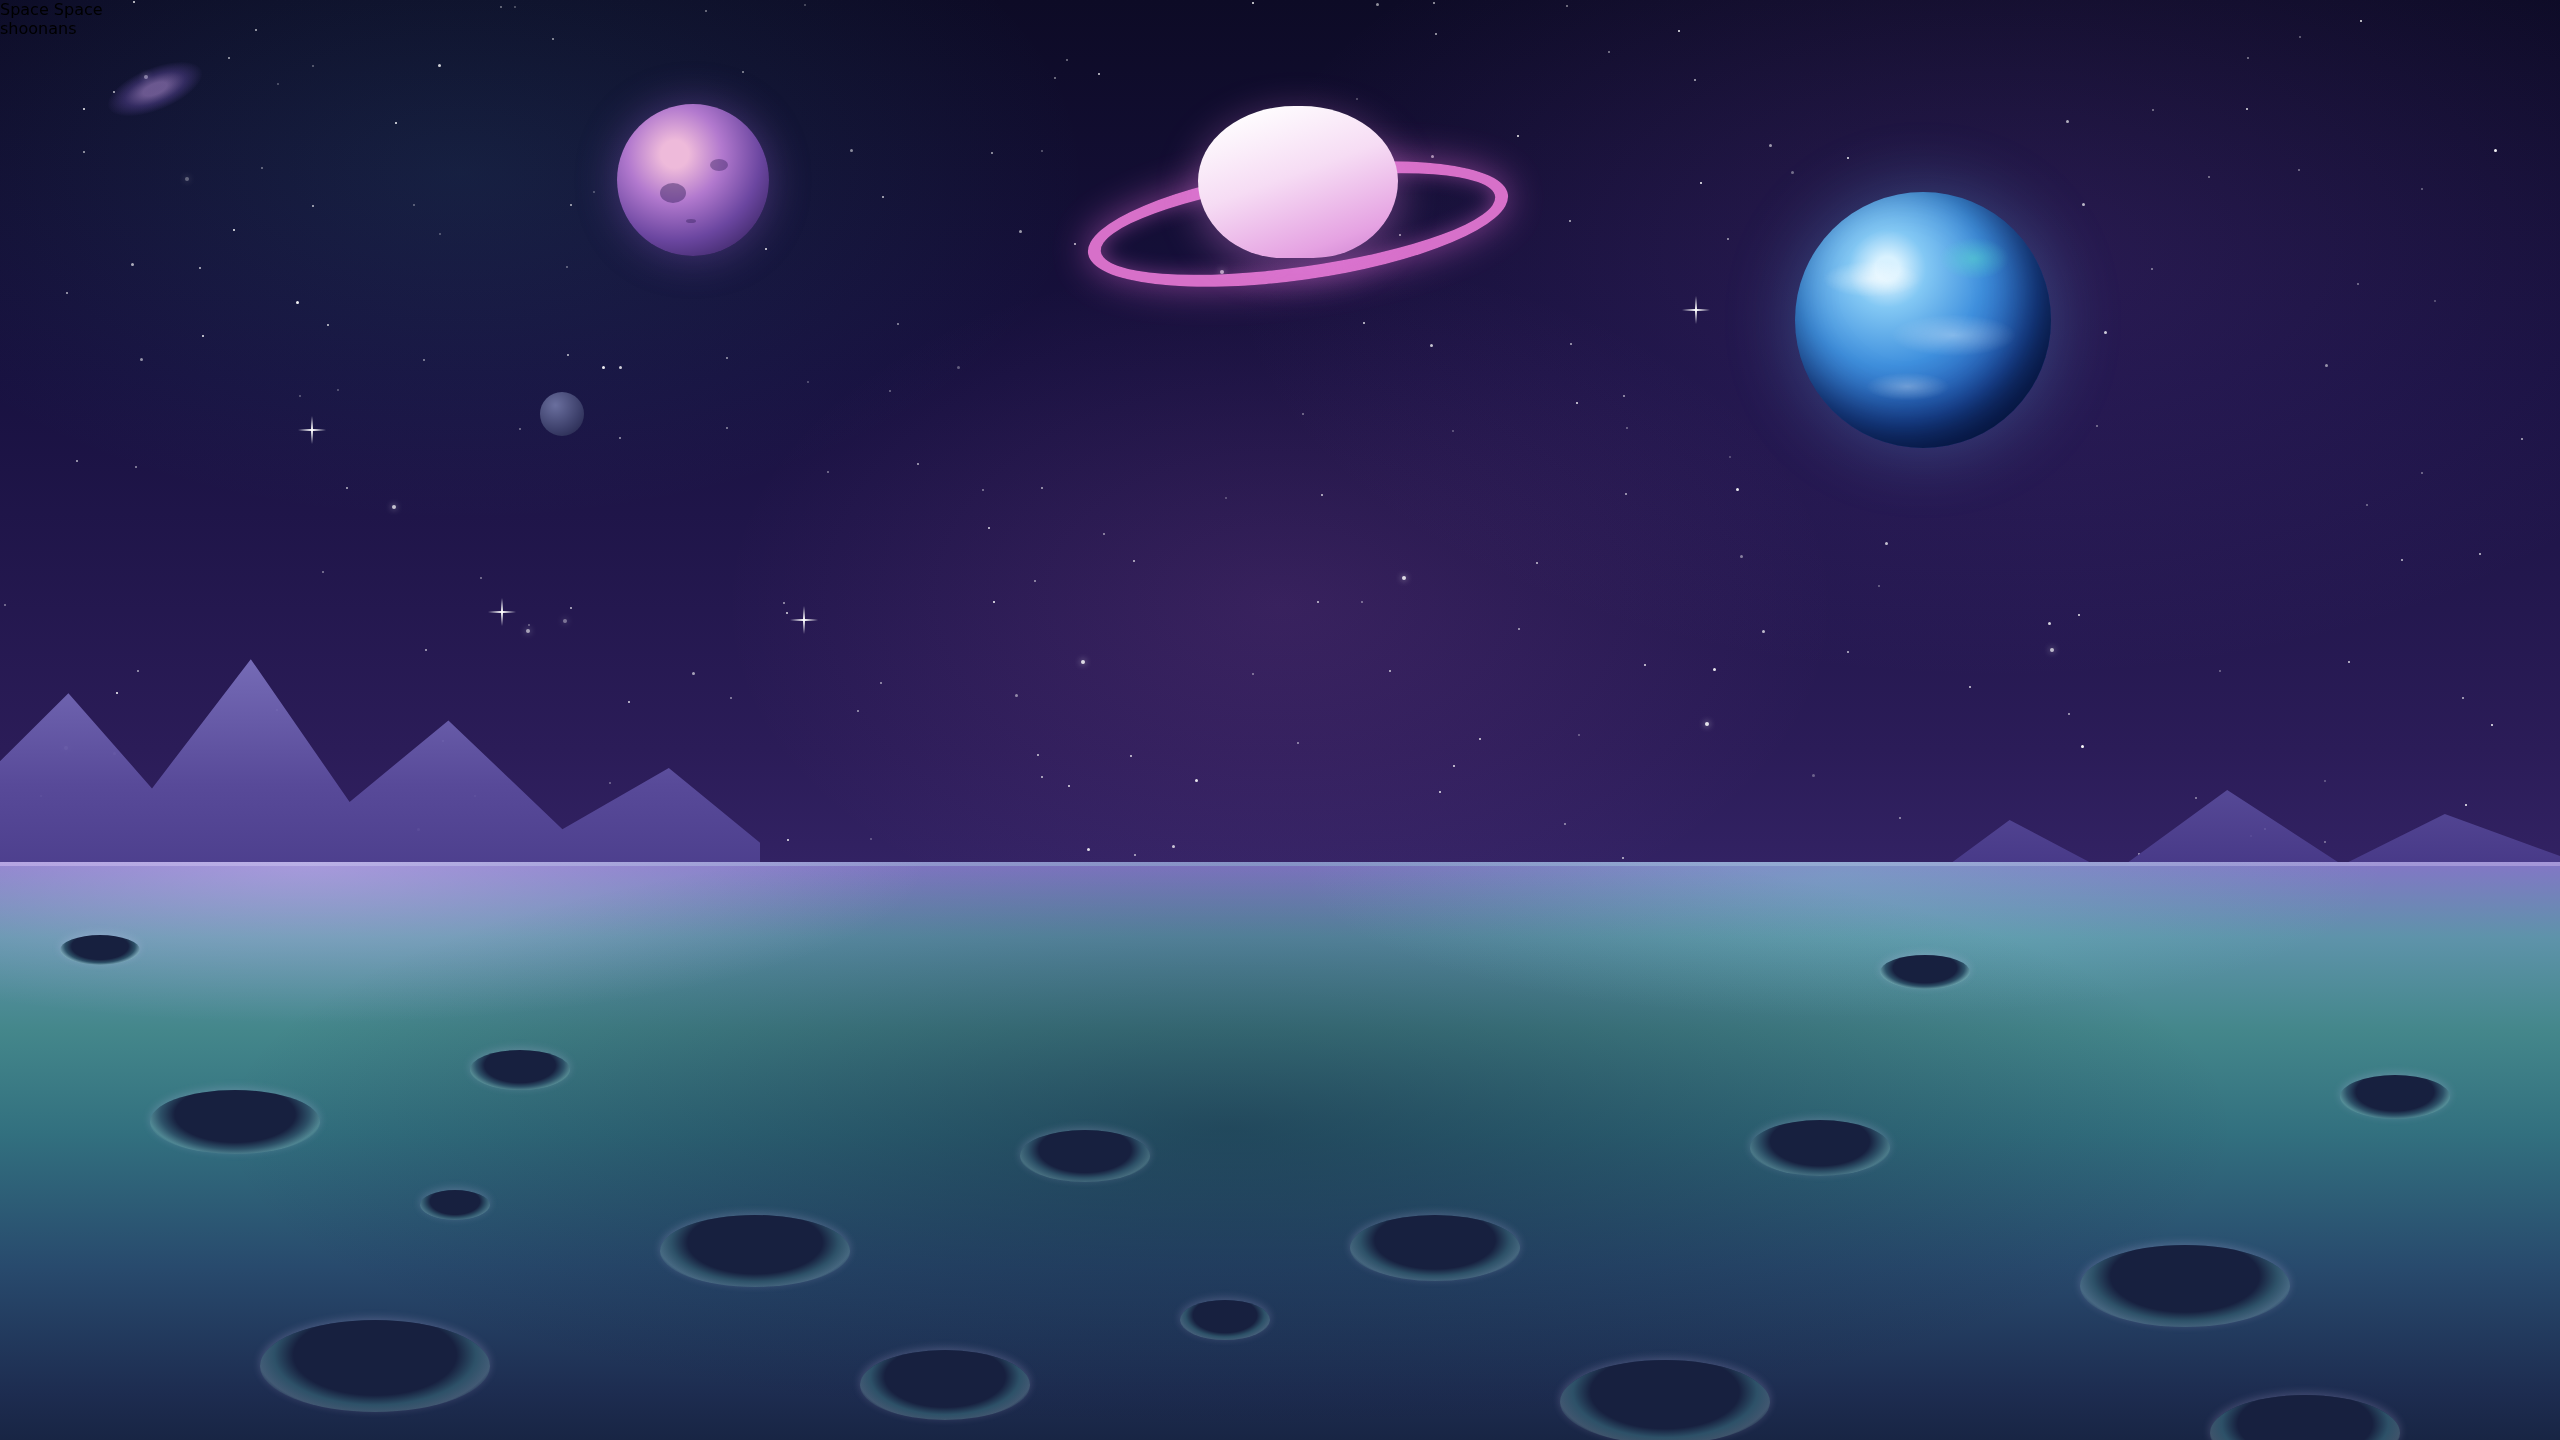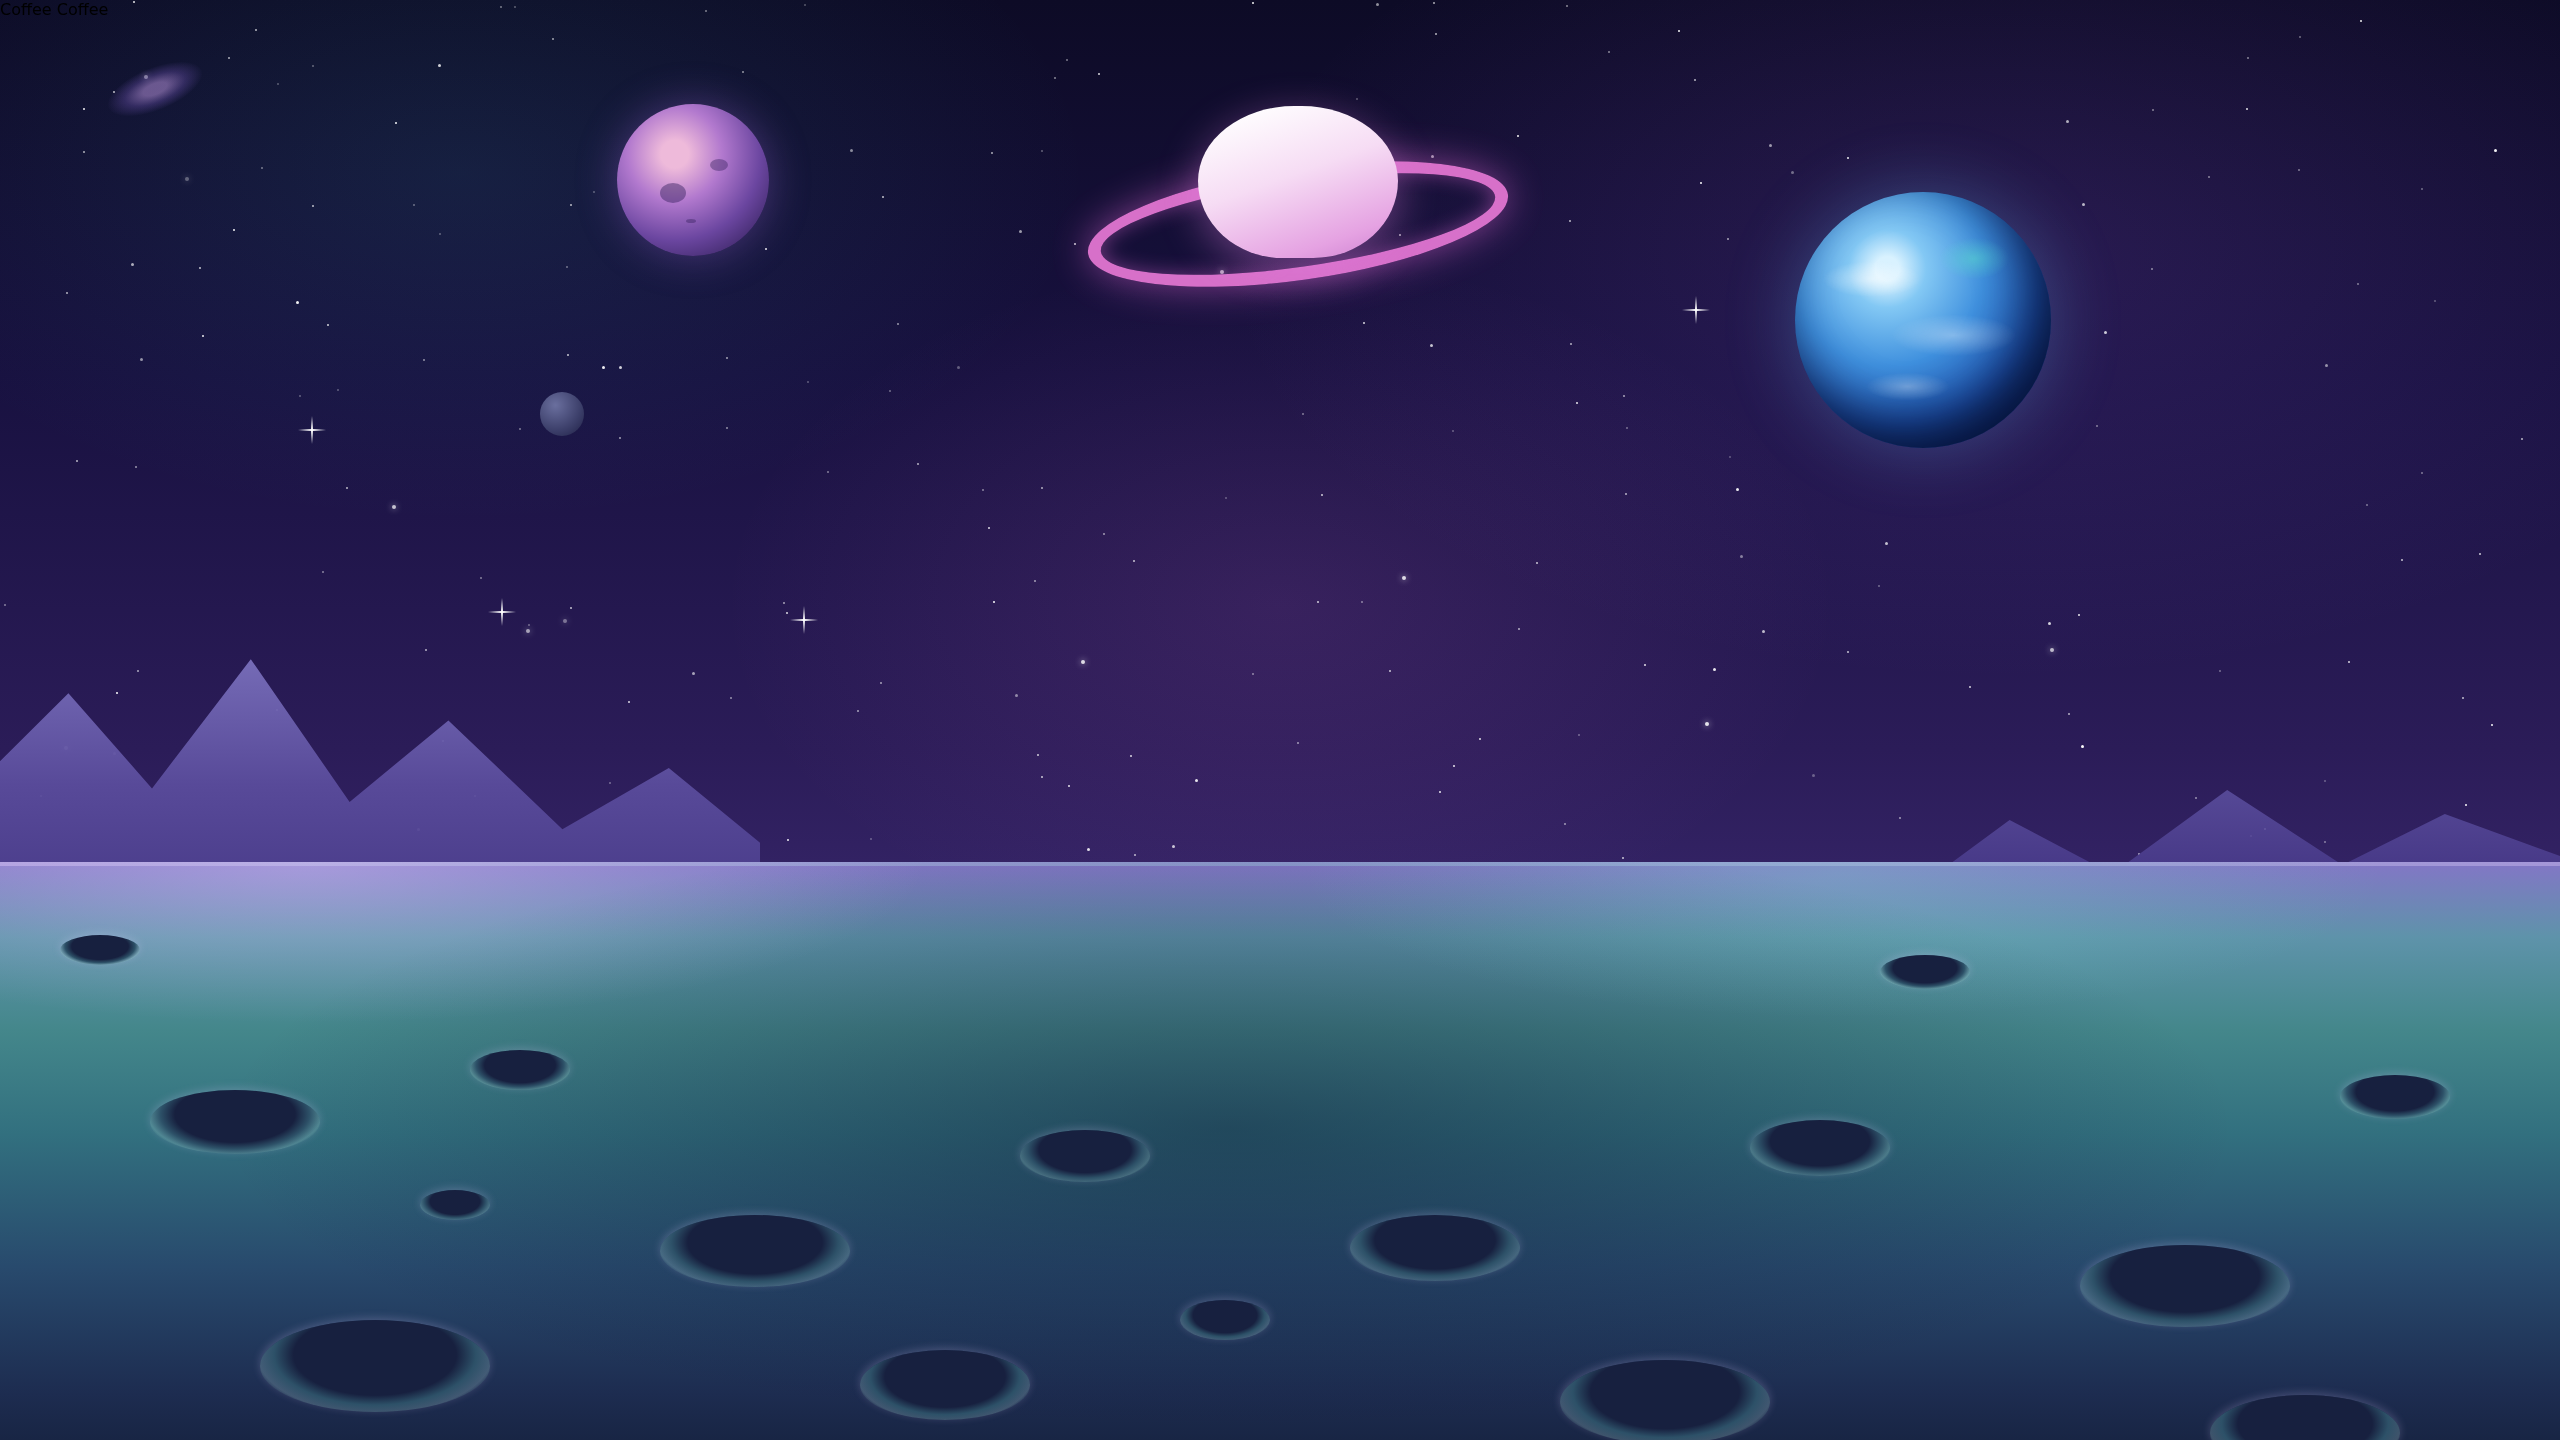--- a/index.html
+++ b/index.html
@@ -408,23 +408,24 @@
 
   <div class="shop">
     <div class="shop-glow"></div>
     <div class="cup-ring"></div>
     <div class="cup">
       <div class="cup-opening"></div>
       <div class="cup-handle"></div>
     </div>
     <div class="sign-pole"></div>
     <div class="neon-sign">
-      <span class="sign-text">Coffee Coffee</span>
+      <span class="sign-text">Space Space</span>
       <span class="sign-cup"></span>
     </div>
+    <div class="neon-window" id="neon-window"><span class="neon-line">sh</span><span class="neon-line">oon</span><span class="neon-line">ans</span></div>
     <div class="hedge"></div>
     <div class="planter"></div>
     <div class="forecourt"></div>
     <div class="forecourt-base"></div>
   </div>
 </div>
 
 <div id="topbar">
   <div class="tb-group">
     

